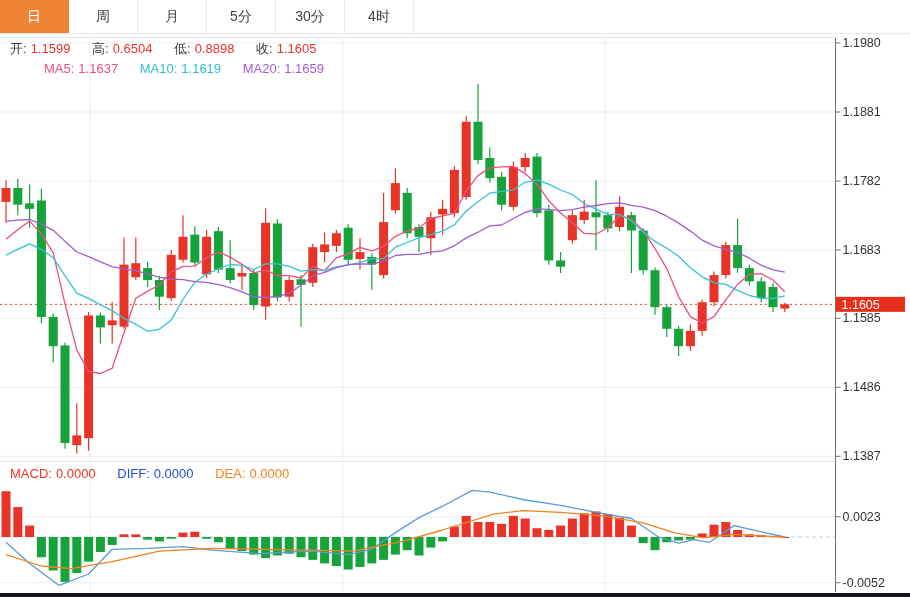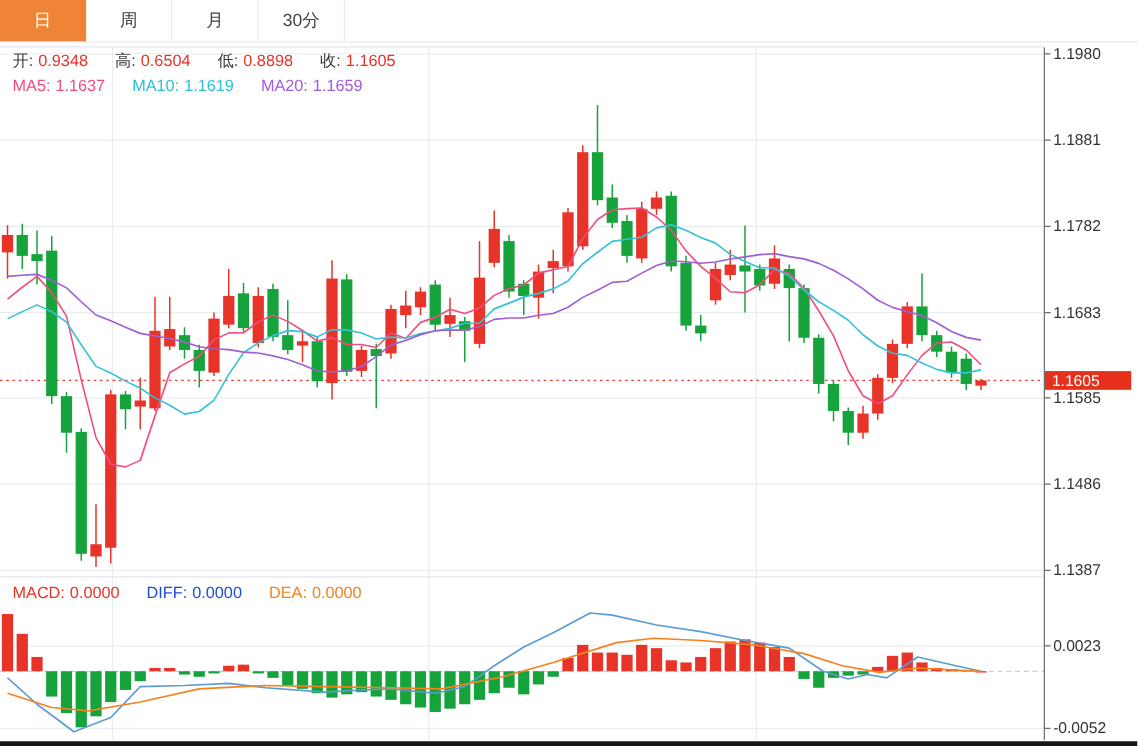--- a/index.html
+++ b/index.html
@@ -22,21 +22,23 @@
   .v-diff{color:#1d4ed8;}
   .v-dea{color:#f5821f;}
 </style>
 </head>
 <body>
 
 <div class="tabbar">
   <div class="tab active">日</div>
   <div class="tab">周</div>
   <div class="tab">月</div>
+  <div class="tab">5分</div>
   <div class="tab">30分</div>
+  <div class="tab">4时</div>
 </div>
 
 <svg id="chart-svg" width="910" height="597">
     <line x1="90" y1="38" x2="90" y2="592" stroke="#e9edf2" stroke-width="1"></line>
     <line x1="343" y1="38" x2="343" y2="592" stroke="#e9edf2" stroke-width="1"></line>
     <line x1="605" y1="38" x2="605" y2="592" stroke="#e9edf2" stroke-width="1"></line>
     <line x1="0" y1="37.5" x2="835.5" y2="37.5" stroke="#e4e7ec"></line>
     <line x1="0" y1="461.5" x2="835.5" y2="461.5" stroke="#e4e7ec"></line>
     <line x1="0" y1="43" x2="835.5" y2="43" stroke="#e9edf2" stroke-width="1"></line>
     <line x1="0" y1="112.00000000000013" x2="835.5" y2="112.00000000000013" stroke="#e9edf2" stroke-width="1"></line>
@@ -273,27 +275,27 @@
     <line x1="835.5" y1="516.76" x2="840.5" y2="516.76" stroke="#6b7075" stroke-width="1"></line>
     <text x="842.5" y="520.76" font-size="12.5" fill="#333333" font-family="&quot;Liberation Sans&quot;,sans-serif">0.0023</text>
     <line x1="835.5" y1="582.76" x2="840.5" y2="582.76" stroke="#6b7075" stroke-width="1"></line>
     <text x="842.5" y="586.76" font-size="12.5" fill="#333333" font-family="&quot;Liberation Sans&quot;,sans-serif">-0.0052</text>
     <rect x="836" y="296.8636363636354" width="69" height="15" fill="#e6301b"></rect>
     <text x="841.5" y="308.8636363636354" font-size="12.5" fill="#fff" font-family="&quot;Liberation Sans&quot;,sans-serif">1.1605</text>
     <rect x="0" y="593" width="910" height="4" fill="#15171b"></rect>
   </svg>
 
 <div class="legend" style="top:40px;">
-  <span class="lab">开:</span><span class="v-red">0.9348</span><span class="gap"></span>
+  <span class="lab">开:</span><span class="v-red">1.1599</span><span class="gap"></span>
   <span class="lab">高:</span><span class="v-red">0.6504</span><span class="gap"></span>
   <span class="lab">低:</span><span class="v-red">0.8898</span><span class="gap"></span>
   <span class="lab">收:</span><span class="v-red">1.1605</span>
 </div>
 
-<div class="legend" style="top:61px;">
+<div class="legend" style="top:61px;margin-left:34px;">
   <span class="v-ma5">MA5:</span><span class="v-ma5">1.1637</span><span class="gap"></span>
   <span class="v-ma10">MA10:</span><span class="v-ma10">1.1619</span><span class="gap"></span>
   <span class="v-ma20">MA20:</span><span class="v-ma20">1.1659</span>
 </div>
 
 <div class="legend" style="top:466px;">
   <span class="v-red">MACD:</span><span class="v-red">0.0000</span><span class="gap"></span>
   <span class="v-diff">DIFF:</span><span class="v-diff">0.0000</span><span class="gap"></span>
   <span class="v-dea">DEA:</span><span class="v-dea">0.0000</span>
 </div>

